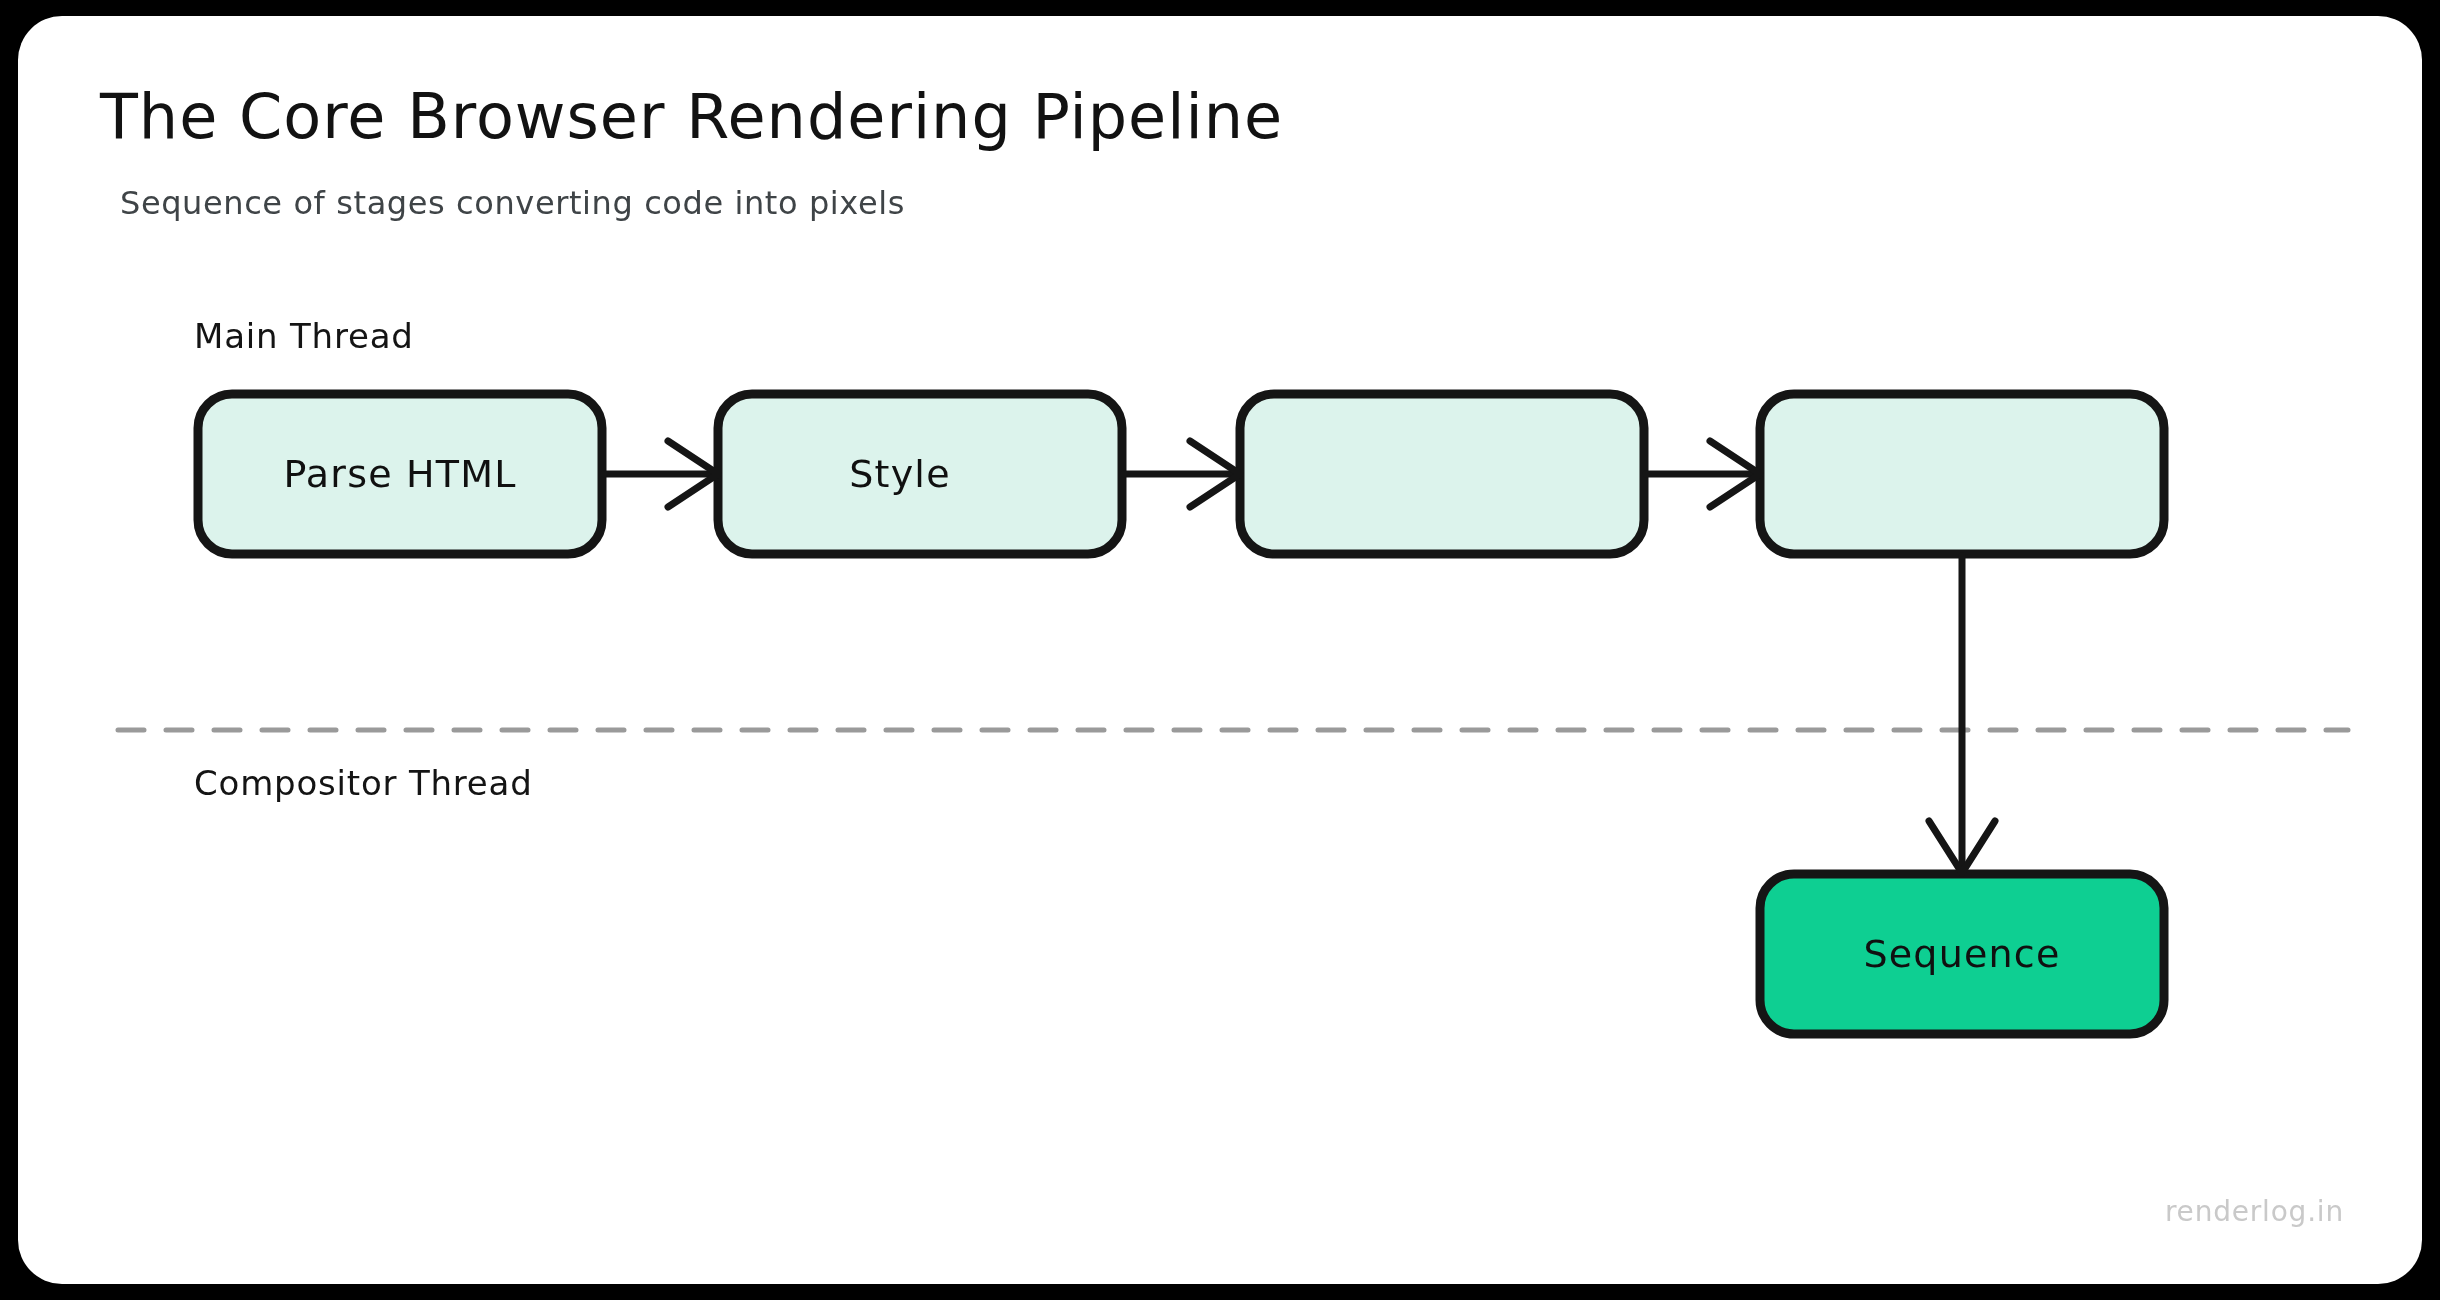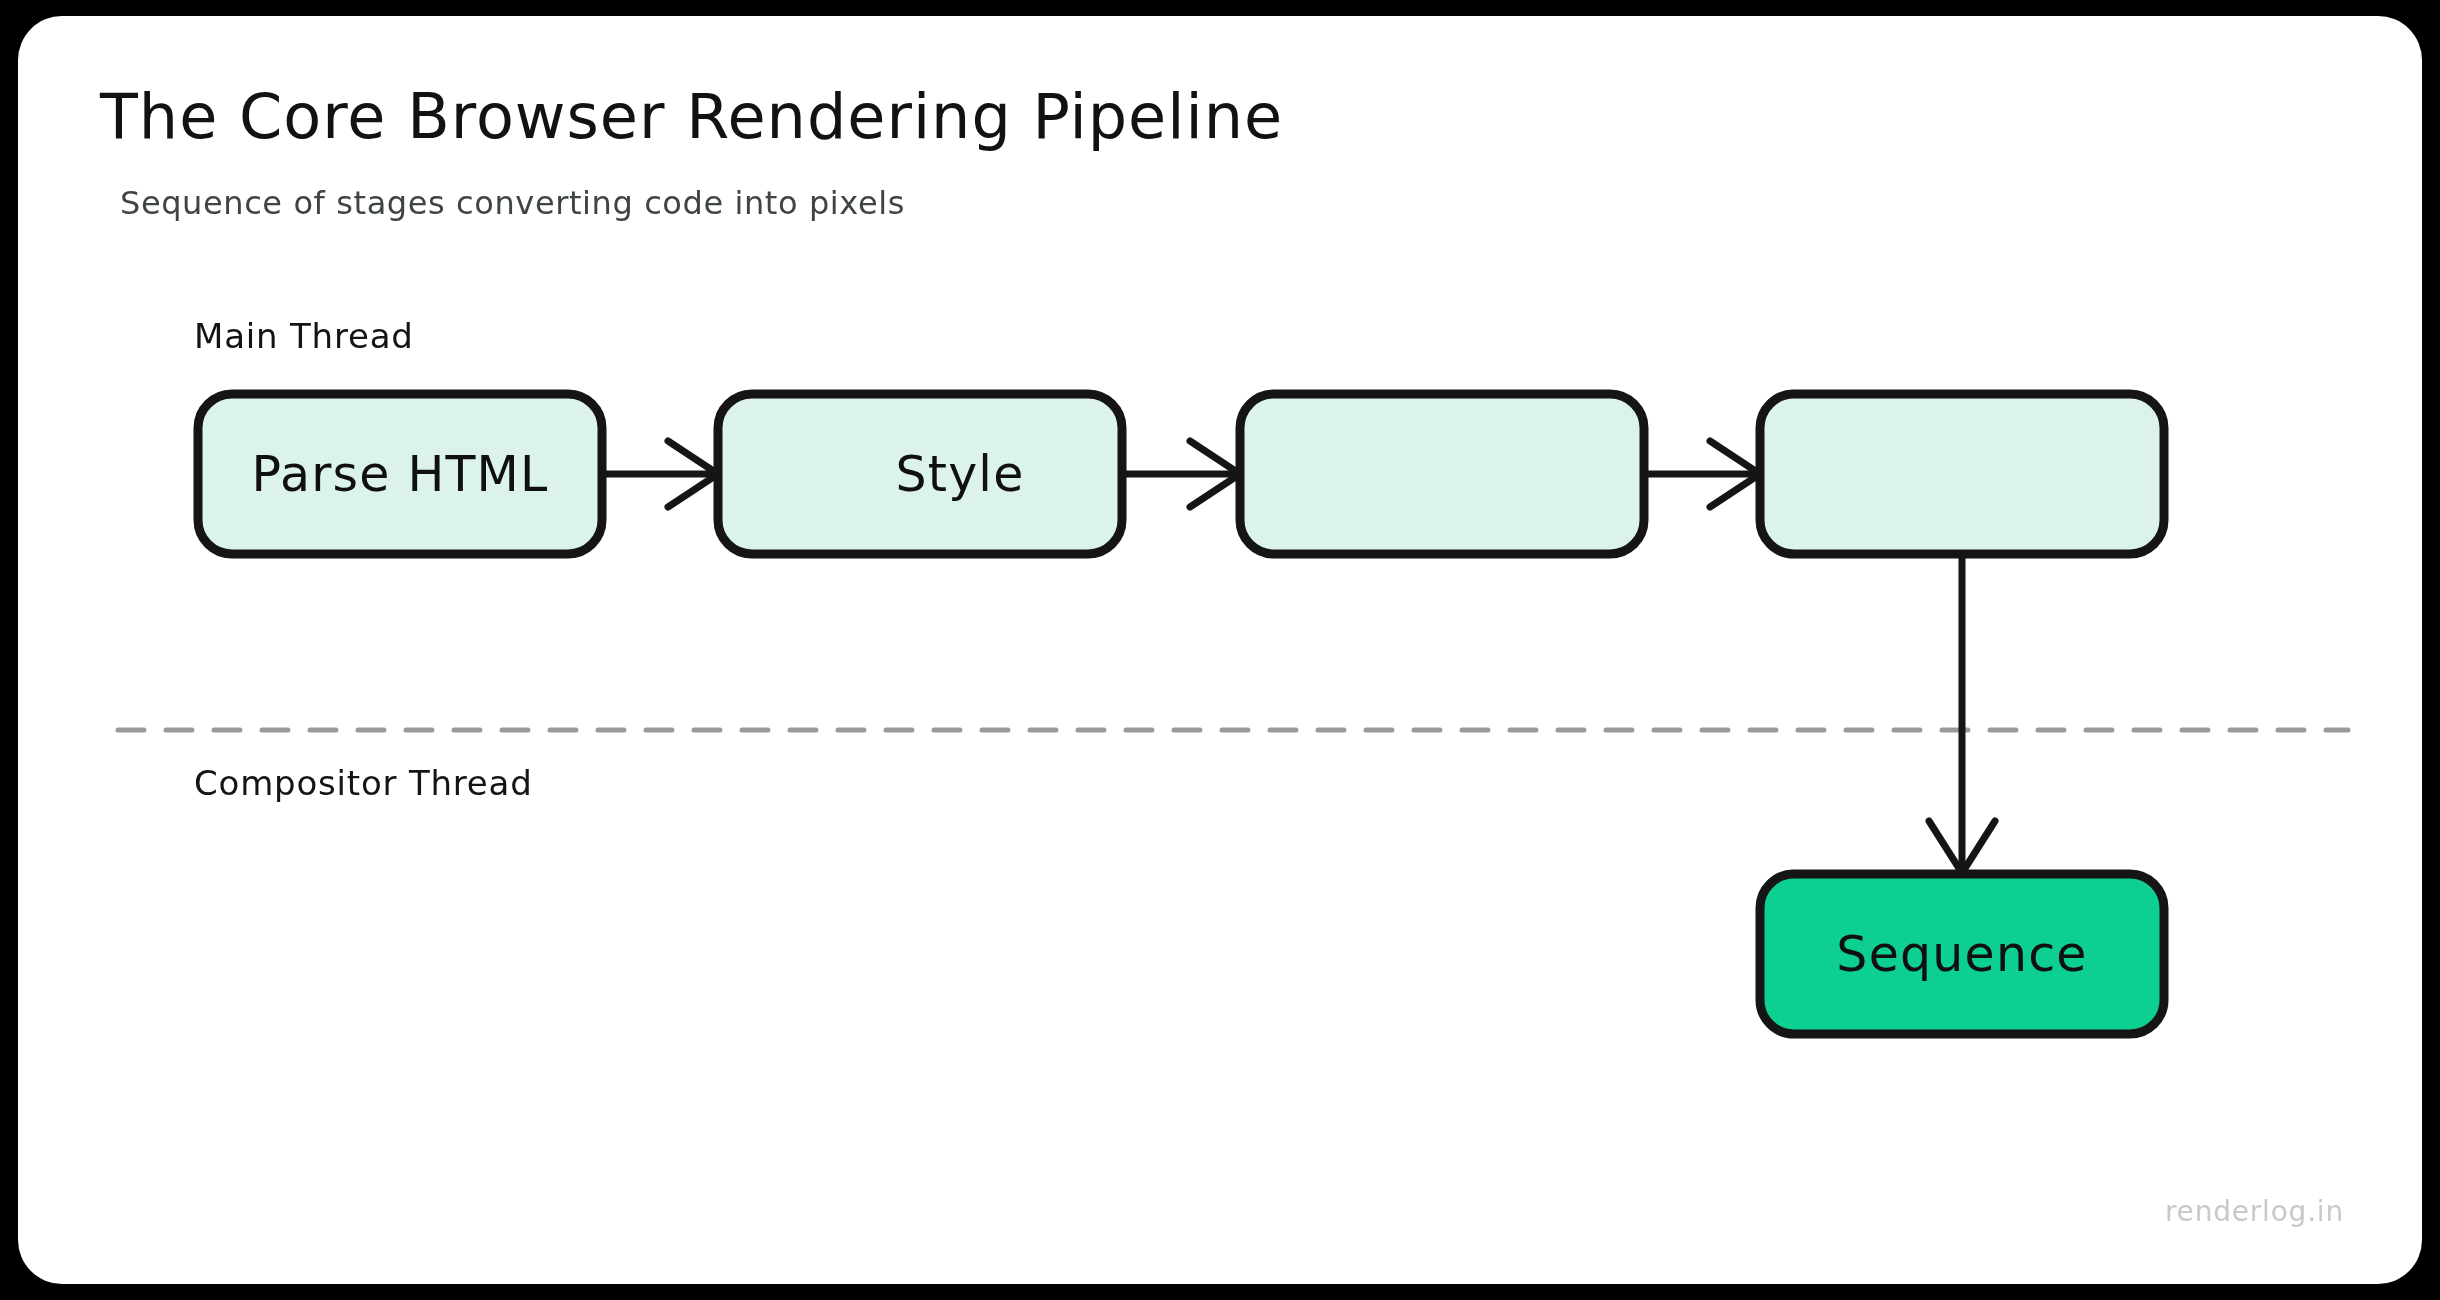--- a/index.html
+++ b/index.html
@@ -77,21 +77,21 @@
     width: 2404px;
     height: 1268px;
   }
 
   
   .node-label {
     position: absolute;
     display: flex;
     align-items: center;
     justify-content: center;
-    font-size: 49px;
+    font-size: 38px;
     color: #101010;
     letter-spacing: 1.2px;
     white-space: nowrap;
     pointer-events: none;
   }
 
   
   #watermark {
     position: absolute;
     right: 78px;
@@ -157,21 +157,21 @@
       </g>
 
       <g>
         <line x1="1944" y1="540" x2="1944" y2="855" stroke="#151515" stroke-width="7" stroke-linecap="round"></line>
         <polyline points="1911,805 1944,857 1977,805" fill="none" stroke="#151515" stroke-width="7" stroke-linecap="round" stroke-linejoin="round"></polyline>
       </g>
     </svg>
 
     <div class="node-label" style="left:180px; top:378px; width:404px; height:160px;">Parse HTML</div>
 
-    <div class="node-label" style="left:740px; top:378px; width:404px; height:160px;">Style</div>
+    <div class="node-label" style="left:680px; top:378px; width:404px; height:160px;">Style</div>
 
 
 
     <div class="node-label" style="left:1742px; top:858px; width:404px; height:160px;">Sequence</div>
 
     <div id="watermark">renderlog.in</div>
 
   </div>
 </div>
 

